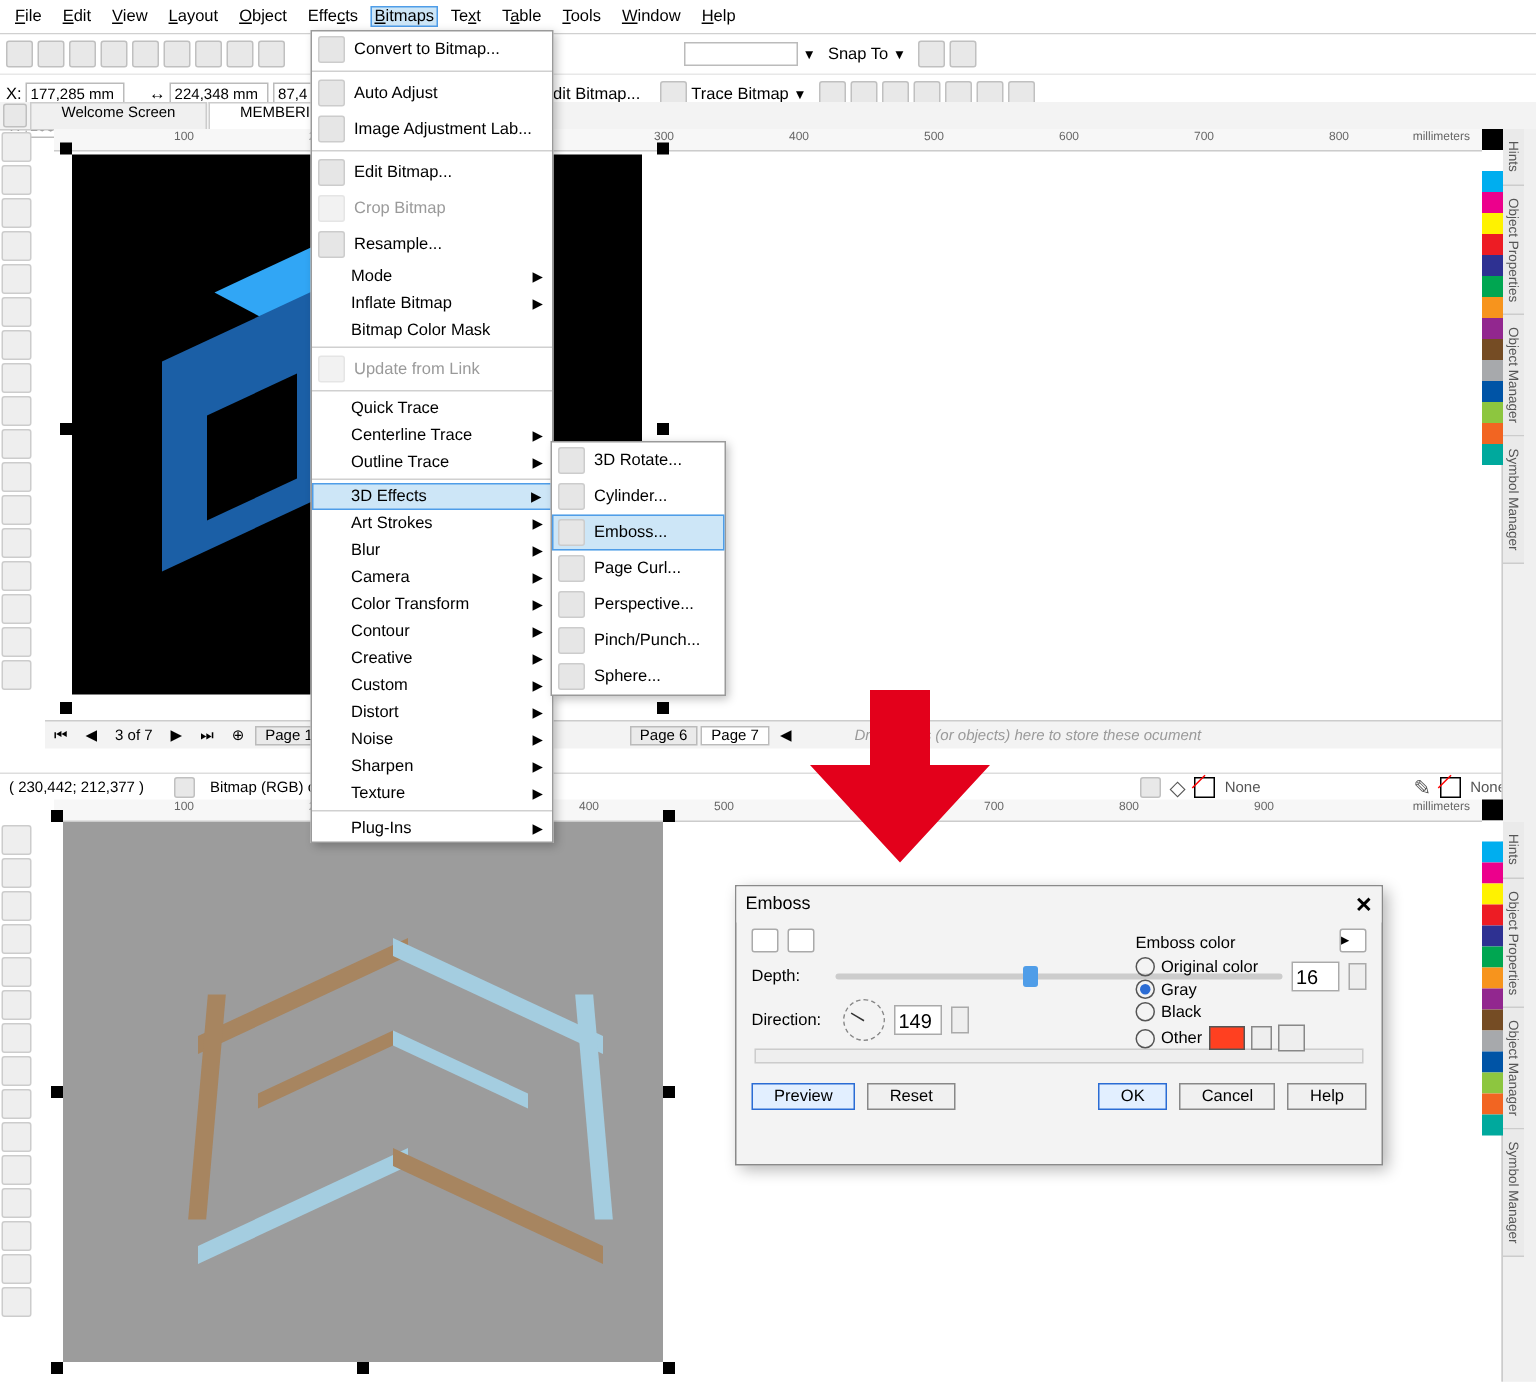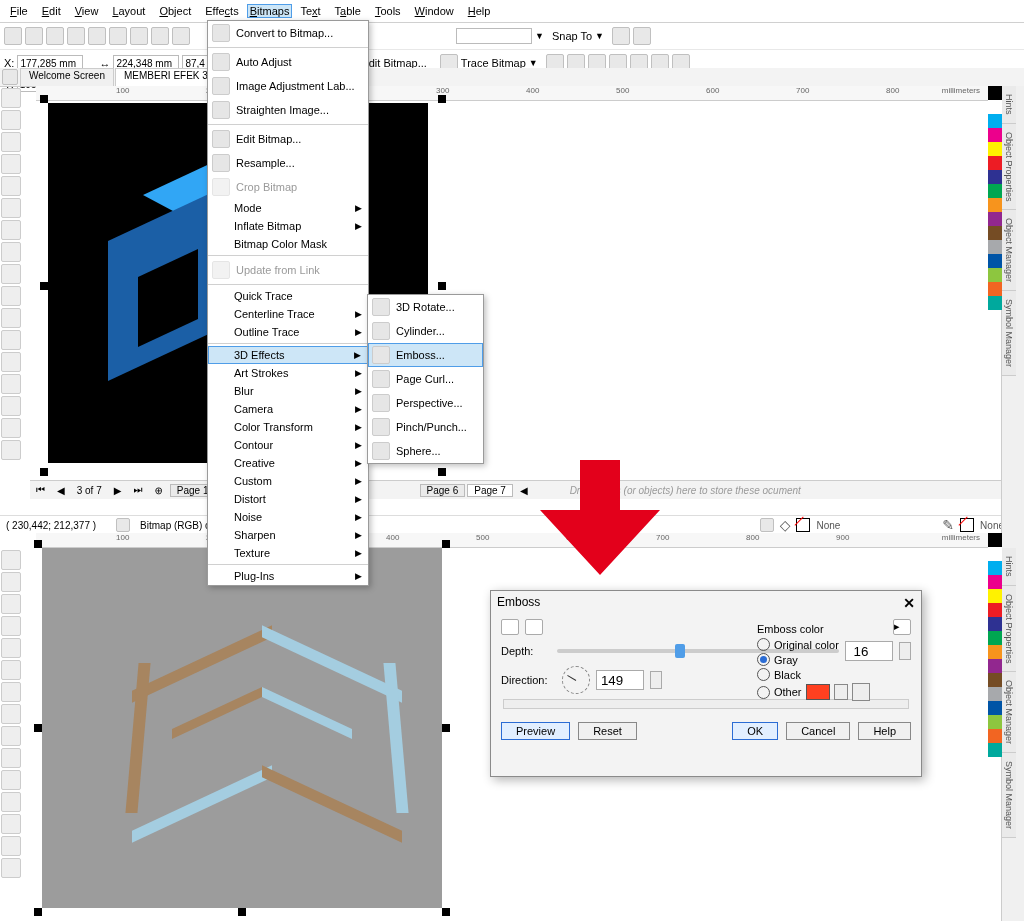--- a/index.html
+++ b/index.html
@@ -5,21 +5,21 @@
 html,body{margin:0;padding:0;font-family:"Segoe UI",Tahoma,sans-serif;font-size:11px;color:#000;background:#fff;width:1024px;height:921px;overflow:hidden}
 .menubar{display:flex;gap:2px;padding:2px 4px;background:#fff;border-bottom:1px solid #d0d0d0;height:18px;align-items:center}
 .menubar span{padding:1px 6px;cursor:default}
 .menubar span.active{background:#cde6f7;border:1px solid #4f9de8;padding:0 2px}
 .toolbar{display:flex;gap:3px;padding:2px 4px;background:#fff;border-bottom:1px solid #e8e8e8;height:22px;align-items:center}
 .tb-ic{width:16px;height:16px;display:inline-block;background:#e8e8e8;border:1px solid #c0c0c0;border-radius:2px}
 .tb-btn{display:flex;align-items:center;gap:3px;padding:1px 4px;border:1px solid transparent}
 .xy-in{width:60px;height:14px;font-size:10px;border:1px solid #bbb;padding:0 2px}
 .sm-in{width:30px;height:14px;font-size:10px;border:1px solid #bbb;padding:0 2px}
 .tabs{display:flex;height:18px;background:#f3f3f3;border-bottom:1px solid #ccc}
-.tab{padding:1px 8px;border:1px solid #ccc;border-bottom:none;background:#f0f0f0;margin-right:1px;font-size:10px}
+.tab{padding:1px 20px;border:1px solid #ccc;border-bottom:none;background:#f0f0f0;margin-right:1px;font-size:10px}
 .tab.active{background:#fff}
 
 .dropdown{position:absolute;left:207px;top:20px;width:160px;background:#fff;border:1px solid #9a9a9a;box-shadow:2px 2px 6px rgba(0,0,0,.25);z-index:50}
 .dropdown .mi{display:flex;align-items:center;gap:6px;padding:3px 6px 3px 4px;position:relative}
 .dropdown .mi .ic{width:16px;height:16px;display:inline-block;background:#e6e6e6;border:1px solid #ccc;border-radius:2px;flex-shrink:0}
 .dropdown .mi.dis{color:#9a9a9a}
 .dropdown .mi.dis .ic{opacity:.5}
 .dropdown .mi.hl{background:#cde6f7;border:1px solid #4f9de8;padding:2px 5px 2px 3px}
 .dropdown .mi .arr{position:absolute;right:6px;font-size:9px}
 .dropdown .sep{height:1px;background:#d0d0d0;margin:2px 0}
@@ -73,21 +73,21 @@
 .dialog{position:absolute;left:490px;top:590px;width:430px;height:185px;background:#f3f3f3;border:1px solid #8a8a8a;box-shadow:3px 3px 10px rgba(0,0,0,.3);z-index:60}
 .dialog .titlebar{display:flex;justify-content:space-between;padding:4px 6px;background:#f3f3f3;font-size:12px}
 .dialog .close{font-weight:bold;font-size:14px;cursor:default}
 .dialog .body{padding:4px 10px}
 .toolrow{display:flex;gap:6px;margin-bottom:6px}
 .mini-btn{width:16px;height:14px;border:1px solid #aaa;background:#fff;border-radius:2px}
 .row{display:flex;align-items:center;gap:6px;margin:5px 0}
 .row label{width:50px}
 .slider{flex:1;height:4px;background:#ccc;position:relative;border-radius:2px}
 .slider .thumb{position:absolute;top:-5px;width:10px;height:14px;background:#4f9de8;border-radius:2px}
-.num-in{width:26px;height:16px;border:1px solid #aaa;text-align:center;padding-right:18px}
+.num-in{width:26px;height:16px;border:1px solid #aaa;text-align:left;padding-right:2px}
 .spin{width:10px;height:16px;border:1px solid #aaa;background:#eee}
 .fieldset{position:absolute;right:14px;top:32px;width:150px;border:none}
 .fieldset .leg{font-size:11px;margin-bottom:3px}
 .radio-row{display:flex;align-items:center;gap:4px;margin:2px 0}
 .radio{width:11px;height:11px;border:1px solid #555;border-radius:50%;display:inline-block;position:relative}
 .radio.checked::after{content:"";position:absolute;inset:2px;border-radius:50%;background:#2b6cd4}
 .color-sw{width:22px;height:14px;background:#ff4020;border:1px solid #555;display:inline-block}
 .dd-arr{width:12px;height:14px;border:1px solid #888;background:#eee;display:inline-block}
 .eyedrop{width:16px;height:16px;border:1px solid #888;background:#eee;display:inline-block}
 .dir-dial{width:26px;height:26px;border:1px dashed #888;border-radius:50%;display:inline-block;position:relative}
@@ -245,36 +245,32 @@
     </div>
   <div class="sep"></div>
   <div class="mi">
       <span class="ic"></span>
       <span>Auto Adjust</span>
     </div>
   <div class="mi">
       <span class="ic"></span>
       <span>Image Adjustment Lab...</span>
     </div>
-  <div class="mi">
-      <span class="ic"></span>
-      <span>Straighten Image...</span>
-    </div>
   <div class="sep"></div>
   <div class="mi">
       <span class="ic"></span>
       <span>Edit Bitmap...</span>
     </div>
+  <div class="mi dis">
+      <span class="ic"></span>
+      <span>Crop Bitmap</span>
+    </div>
   <div class="mi">
       <span class="ic"></span>
       <span>Resample...</span>
-    </div>
-  <div class="mi dis">
-      <span class="ic"></span>
-      <span>Crop Bitmap</span>
     </div>
   <div class="mi">
       <span style="width:16px"></span>
       <span>Mode</span>
       <span class="arr">▶</span>
     </div>
   <div class="mi">
       <span style="width:16px"></span>
       <span>Inflate Bitmap</span>
       <span class="arr">▶</span>

